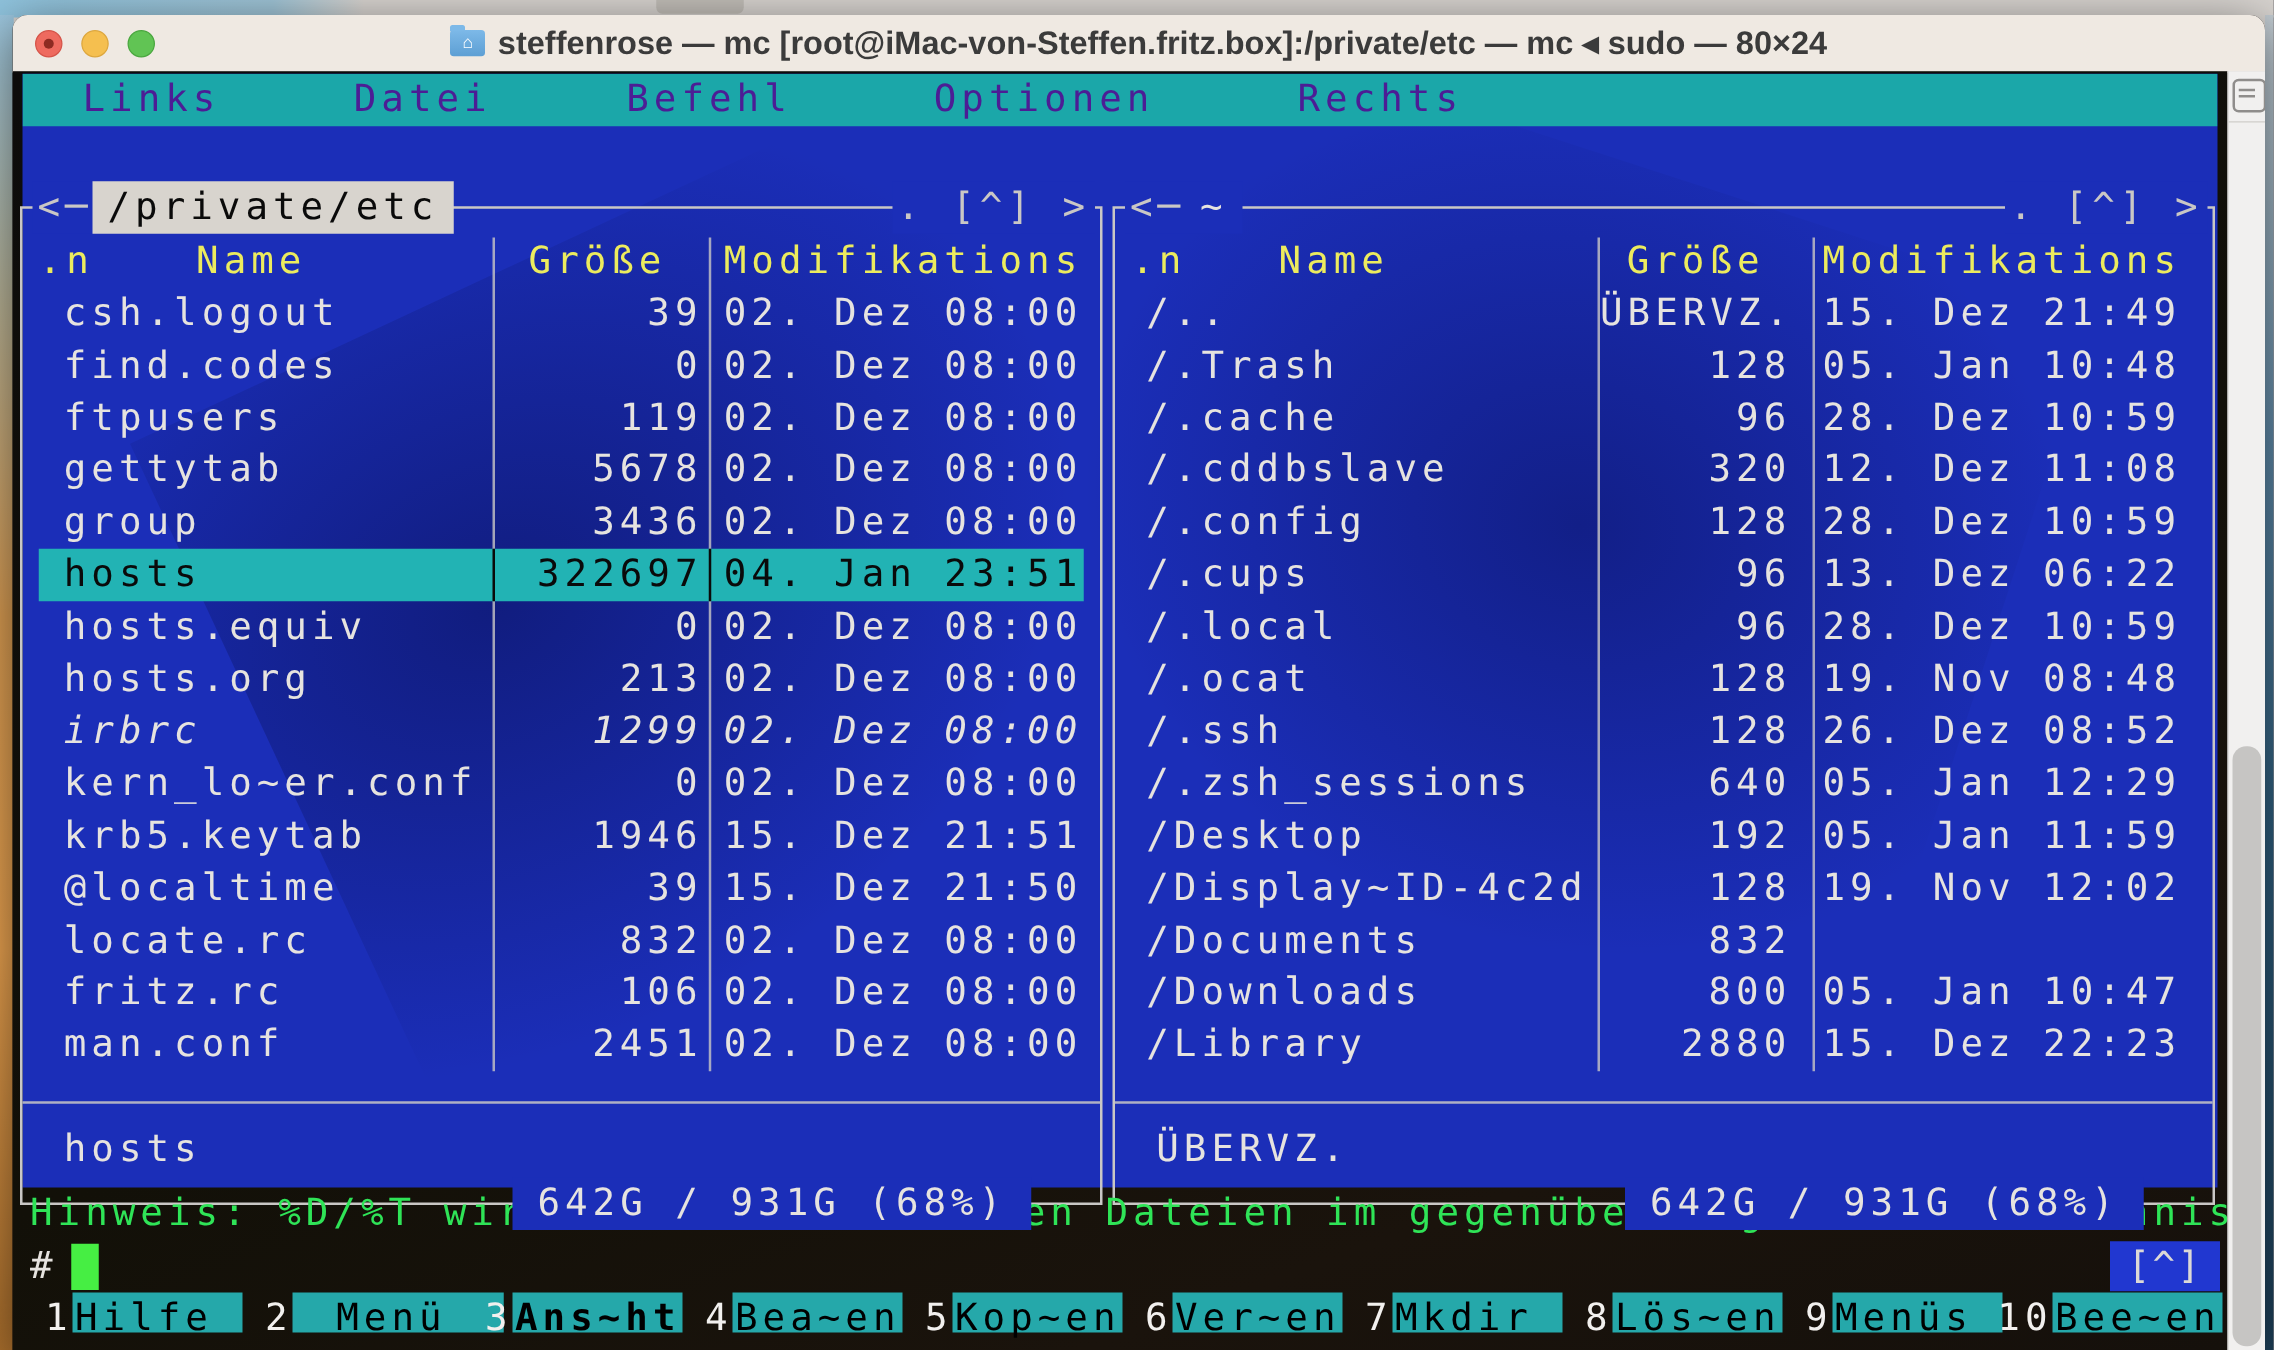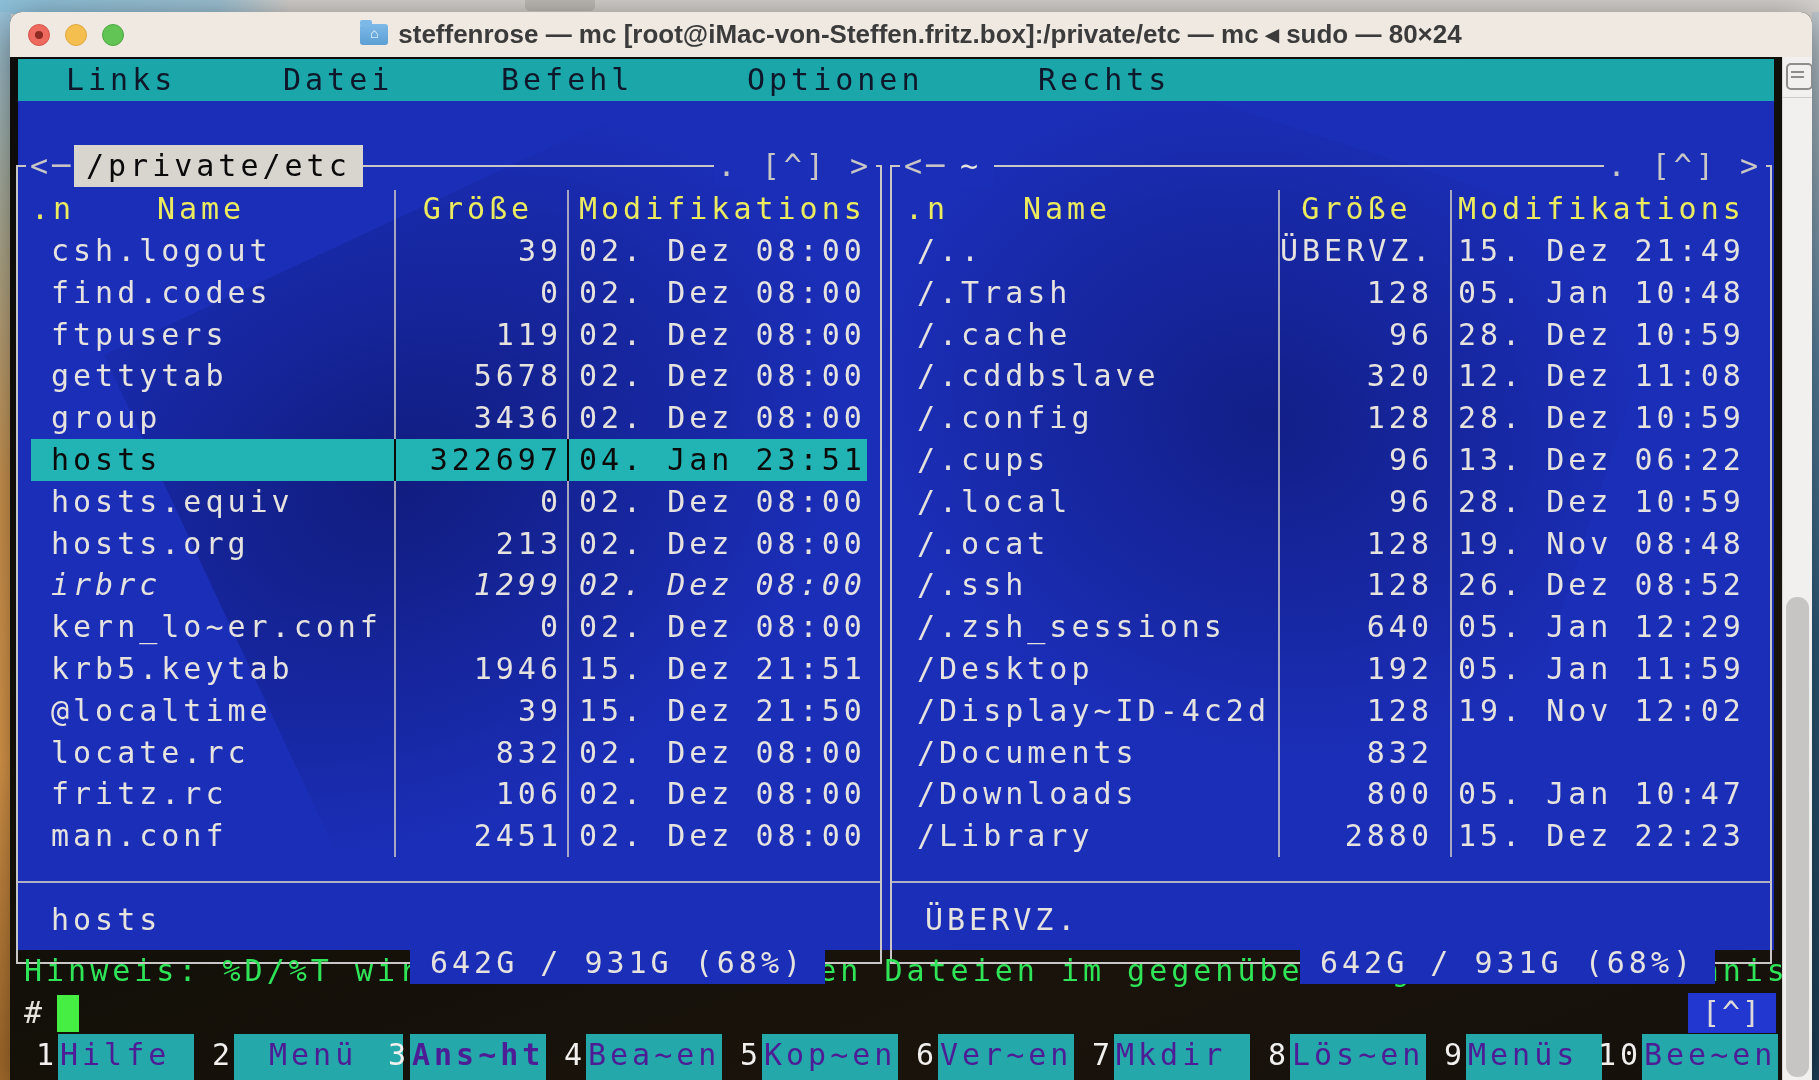--- a/index.html
+++ b/index.html
@@ -33,21 +33,21 @@
   .win-title{font-weight:bold;font-size:26px;color:#3b3b3b;letter-spacing:0;white-space:nowrap;}
   
   .terminal{position:absolute;left:0;top:45px;width:1772px;bottom:0;
             background:linear-gradient(160deg,#0d0c0b 0%,#121008 55%,#1a130c 80%,#15100b 100%);}
   .mc{position:absolute;left:8px;top:2px;width:1756px;height:891px;background:#1b2eb8;overflow:hidden;}
   .mc .swoosh1{position:absolute;left:180px;top:120px;width:700px;height:600px;
       background:radial-gradient(ellipse at 30% 40%,rgba(8,14,80,.55),rgba(8,14,80,0) 70%);transform:rotate(-25deg);}
   .mc .swoosh2{position:absolute;left:820px;top:60px;width:760px;height:640px;
       background:radial-gradient(ellipse at 55% 45%,rgba(9,16,88,.5),rgba(9,16,88,0) 68%);transform:rotate(18deg);}
   .menubar{position:absolute;left:0;top:0;width:100%;height:42px;background:#1ba7a9;}
-  .menu-item{position:absolute;top:0;height:30px;line-height:42px;color:#0f172a;
+  .menu-item{position:absolute;top:0;height:30px;line-height:42px;color:#4c1d95;
              font-size:30px;letter-spacing:4px;cursor:default;}
   
   .panel{position:absolute;top:108px;height:795px;border:2px solid #c9c7c5;overflow:visible;}
   .panel-left{left:6px;width:862px;}
   .panel-right{left:880px;width:878px;}
   .border-deco{position:absolute;top:-22px;height:42px;line-height:42px;background:#1b2eb8;
                font-size:30px;letter-spacing:4px;color:#c9c7c5;padding:0 4px;z-index:4;}
   .deco-left{left:8px;}
   .deco-right{right:4px;}
   .path-label{position:absolute;top:-22px;left:56px;height:42px;line-height:42px;z-index:4;
@@ -76,22 +76,22 @@
   .hint{position:absolute;left:14px;top:893px;height:42px;line-height:42px;font-size:30px;letter-spacing:4px;color:#2fe457;white-space:pre;}
   .prompt-row{position:absolute;left:0;top:935px;width:1772px;height:42px;}
   .prompt-sym{position:absolute;left:14px;top:0;height:42px;line-height:42px;font-size:30px;letter-spacing:4px;color:#e6e3df;}
   .cursor{position:absolute;left:47px;top:3px;width:22px;height:37px;background:#46ee43;}
   .hist-box{position:absolute;left:1678px;top:1px;width:88px;height:40px;line-height:40px;background:#2137d0;
             color:#dcd9d6;font-size:30px;letter-spacing:2px;text-align:center;}
   .keybar{position:absolute;left:0;top:977px;width:1772px;height:42px;}
   .fkey{position:absolute;top:0;height:42px;}
   .fkey .num{position:absolute;top:0;width:50px;height:42px;line-height:42px;text-align:right;
              color:#f2f0ee;font-size:30px;letter-spacing:4px;}
-  .fkey .lbl{position:absolute;top:0;width:134px;height:46px;line-height:42px;background:#25a8aa;
-             color:#4c1d95;font-size:30px;letter-spacing:4px;padding-left:2px;white-space:pre;}
+  .fkey .lbl{position:absolute;top:0;width:134px;height:32px;line-height:42px;background:#25a8aa;
+             color:#000000;font-size:30px;letter-spacing:4px;padding-left:2px;white-space:pre;}
   
   .scrollcol{position:absolute;left:1772px;top:45px;width:30px;bottom:0;background:#f1f0ef;border-left:1px solid #d8d6d4;}
   .pane-btn{position:absolute;left:3px;top:6px;width:23px;height:23px;border:2px solid #8f8d8b;border-radius:5px;background:#f1f0ef;}
   .pane-btn i{position:absolute;left:3px;width:13px;height:2px;background:#8f8d8b;}
   .pane-btn i.b1{top:6px;} .pane-btn i.b2{top:11px;}
   .scroll-div{position:absolute;left:0;right:0;top:40px;height:1px;background:#cfcdca;}
   .thumb{position:absolute;left:3px;top:540px;width:23px;height:480px;background:#c6c5c3;border-radius:11px;}
 </style>
 </head>
 <body>

